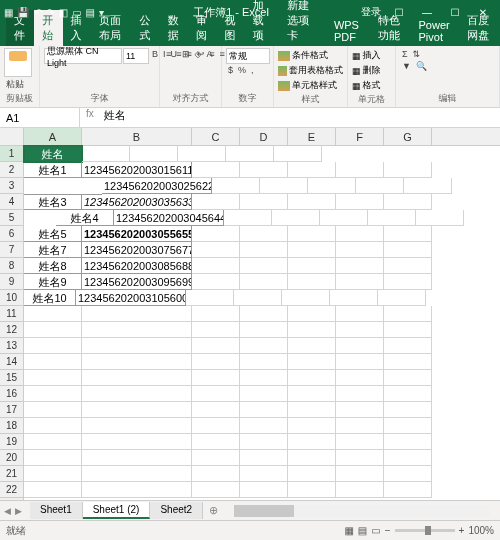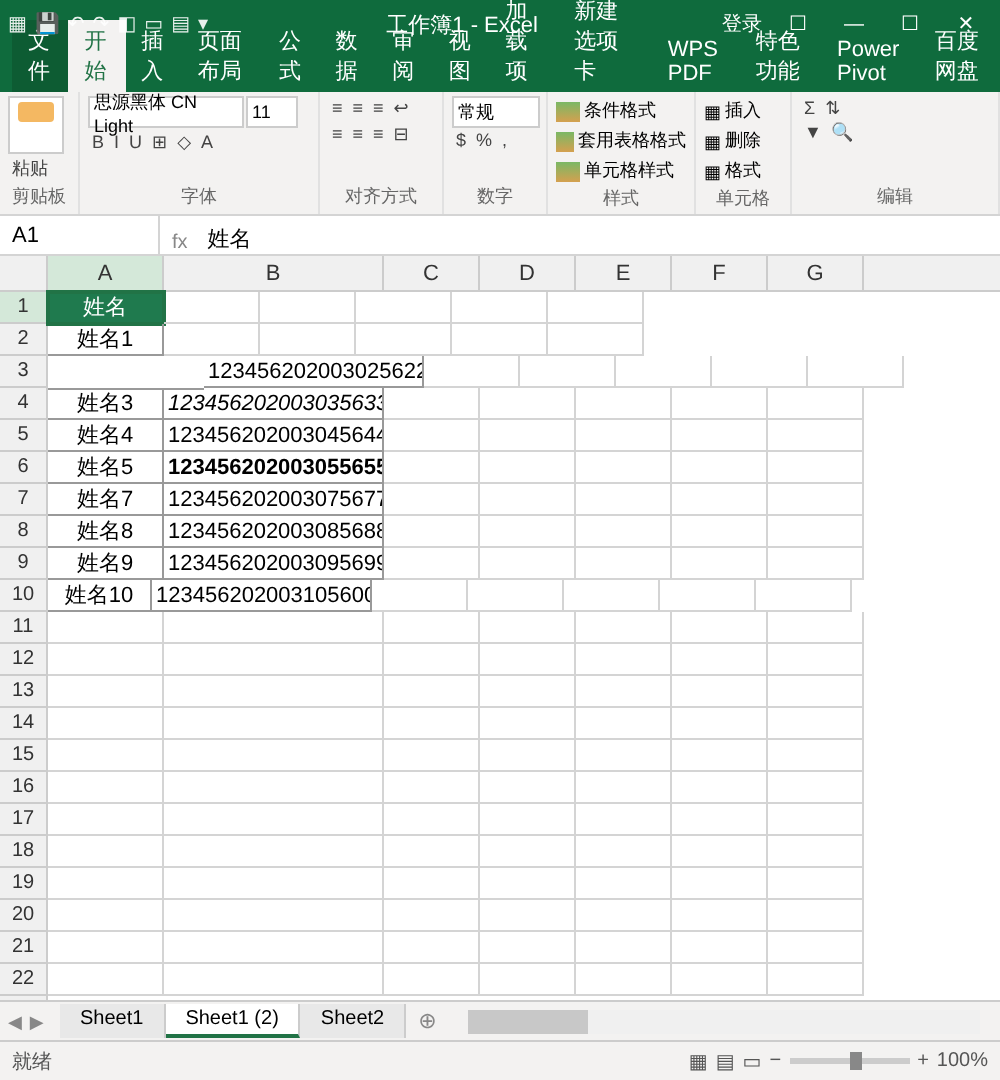--- a/index.html
+++ b/index.html
@@ -13,26 +13,26 @@
 .menubar{height:22px;background:#0f6b3d;display:flex;align-items:end;padding-left:6px;gap:0}
 .menu-item{padding:3px 8px;color:#fff;font-size:11px}
 .menu-item.active{background:#f3f2f1;color:#217346}
 .menu-file{background:#0d5c33;color:#fff}
 .ribbon{height:62px;background:#f3f2f1;border-bottom:1px solid #d4d4d4;display:flex;font-size:10px}
 .r-group{border-right:1px solid #e1e1e1;padding:2px 4px;display:flex;flex-direction:column;justify-content:space-between}
 .r-group-label{text-align:center;font-size:9px;color:#666;margin-top:auto}
 .r-btn{font-size:9px;padding:1px 2px;color:#444}
 .paste-icon{width:28px;height:32px;background:#fff;border:1px solid #ccc;position:relative}
 .paste-icon::before{content:"";position:absolute;top:2px;left:4px;width:18px;height:10px;background:#f4b862;border-radius:2px}
-.font-box{display:flex;flex-direction:column;gap:1px}
+.font-box{display:flex;flex-direction:row;gap:1px}
 .font-row{display:flex;gap:1px}
 .font-sel{border:1px solid #ccc;background:#fff;height:16px;font-size:9px;padding:0 2px;display:flex;align-items:center}
 .cond-btn{display:flex;align-items:center;gap:2px;font-size:9px;white-space:nowrap;padding:1px 0}
 .cond-icon{width:12px;height:10px;background:linear-gradient(#7ab865,#d4a04f)}
-.namebox-row{height:20px;background:#fff;border-bottom:1px solid #d4d4d4;display:flex;align-items:flex-end}
+.namebox-row{height:20px;background:#fff;border-bottom:1px solid #d4d4d4;display:flex;align-items:flex-start}
 .namebox{width:80px;border-right:1px solid #d4d4d4;padding:0 6px;font-size:11px;height:100%;display:flex;align-items:center}
 .fx{padding:0 6px;color:#888;font-size:10px}
 .formula{flex:1;padding:0 4px;font-size:11px}
 .grid-area{position:relative;height:372px;overflow:hidden;background:#fff}
 .sel-all{position:absolute;top:0;left:0;width:24px;height:18px;background:#f0f0f0;border-right:1px solid #ccc;border-bottom:1px solid #ccc}
 .col-headers{position:absolute;top:0;left:24px;right:0;height:18px;display:flex;background:#f0f0f0;border-bottom:1px solid #ccc}
 .col-h{border-right:1px solid #ccc;text-align:center;font-size:11px;line-height:18px;color:#333}
 .col-h.sel{background:#d4e8d9}
 .row-headers{position:absolute;top:18px;left:0;width:24px;background:#f0f0f0;border-right:1px solid #ccc}
 .row-h{height:16px;border-bottom:1px solid #ccc;text-align:center;font-size:10px;line-height:16px;color:#333}
@@ -228,20 +228,21 @@
       <div class="row">
         <div class="cell hdr-cell tb active-cell" style="width: 58px;">姓名</div>
         <div class="cell" style="width: 48px;"></div>
         <div class="cell" style="width: 48px;"></div>
         <div class="cell" style="width: 48px;"></div>
         <div class="cell" style="width: 48px;"></div>
         <div class="cell" style="width: 48px;"></div>
       </div>
       <div class="row">
         <div class="cell tb data-a" style="width: 58px;">姓名1</div>
+        <div class="cell tb data-b" style="width: 110px;">123456202003015611</div>
         <div class="cell" style="width: 48px;"></div>
         <div class="cell" style="width: 48px;"></div>
         <div class="cell" style="width: 48px;"></div>
         <div class="cell" style="width: 48px;"></div>
         <div class="cell" style="width: 48px;"></div>
       </div>
       <div class="row">
         <div class="cell tb data-a" style="width: 78px; margin-top: 16px;">姓名2</div>
         <div class="cell tb data-b" style="width: 110px;">123456202003025622</div>
         <div class="cell" style="width: 48px;"></div>
@@ -253,21 +254,21 @@
       <div class="row">
         <div class="cell tb data-a" style="width: 58px;">姓名3</div>
         <div class="cell tb data-b" style="width: 110px; font-style: italic;">123456202003035633</div>
         <div class="cell" style="width: 48px;"></div>
         <div class="cell" style="width: 48px;"></div>
         <div class="cell" style="width: 48px;"></div>
         <div class="cell" style="width: 48px;"></div>
         <div class="cell" style="width: 48px;"></div>
       </div>
       <div class="row">
-        <div class="cell tb data-a" style="width: 58px;">姓名4</div>
+        <div class="cell tb data-a" style="width: 58px; margin-left: 32px;">姓名4</div>
         <div class="cell tb data-b" style="width: 110px;">123456202003045644</div>
         <div class="cell" style="width: 48px;"></div>
         <div class="cell" style="width: 48px;"></div>
         <div class="cell" style="width: 48px;"></div>
         <div class="cell" style="width: 48px;"></div>
         <div class="cell" style="width: 48px;"></div>
       </div>
       <div class="row">
         <div class="cell tb data-a" style="width: 58px;">姓名5</div>
         <div class="cell tb data-b" style="width: 110px; font-weight: bold;">123456202003055655</div>

